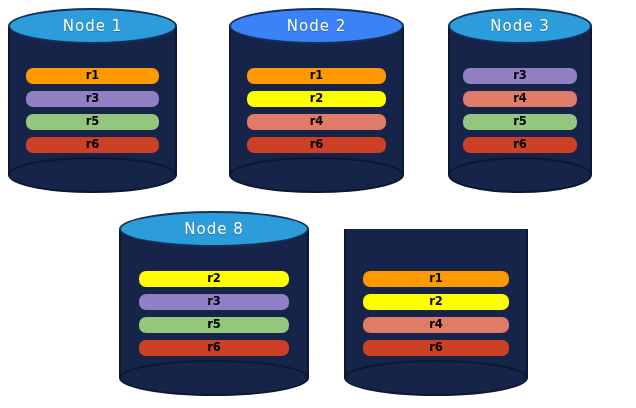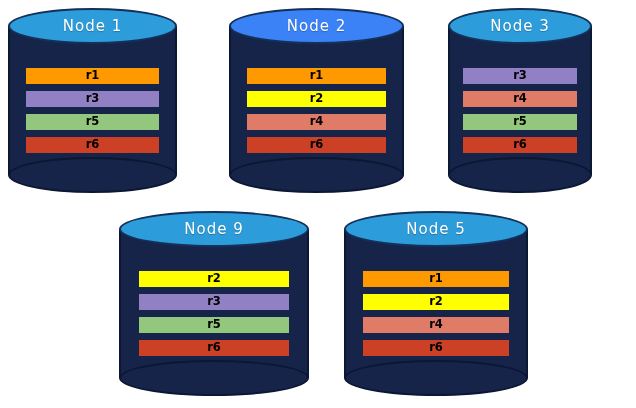--- a/index.html
+++ b/index.html
@@ -77,21 +77,21 @@
     width: 100%;
     display: flex;
     flex-direction: column;
     gap: 7px;
     align-items: center;
     z-index: 5;
   }
   .bar {
     width: 79%;
     height: 16px;
-    border-radius: 0;
+    border-radius: 7px;
     display: flex;
     align-items: center;
     justify-content: center;
     box-sizing: border-box;
   }
   .bar-label {
     font-size: 11.5px;
     font-weight: bold;
     color: #000000;
     line-height: 1;
@@ -161,43 +161,40 @@
         </div>
         <div class="bar" style="background: rgb(204, 65, 37);">
           <span class="bar-label" style="color: rgb(0, 0, 0);">r6</span>
         </div>
       </div>
     </div>
     <div class="node" style="left: 119px; top: 211px; width: 190px; height: 185px;">
       <div class="cyl-body" style="height: 149px; background: rgb(22, 36, 74);"></div>
       <div class="cyl-bottom" style="top: 149px; background: rgb(22, 36, 74);"></div>
       <div class="cyl-top" style="background: rgb(45, 156, 219);">
-        <span class="cyl-title" style="color: rgb(255, 255, 255);">Node  9</span>
+        <span class="cyl-title" style="color: rgb(255, 255, 255);">Node  8</span>
       </div>
       <div class="bars" style="top: 60px;">
         <div class="bar" style="background: rgb(255, 255, 0);">
           <span class="bar-label" style="color: rgb(0, 0, 0);">r2</span>
         </div>
         <div class="bar" style="background: rgb(145, 128, 196);">
           <span class="bar-label" style="color: rgb(0, 0, 0);">r3</span>
         </div>
         <div class="bar" style="background: rgb(147, 199, 125);">
           <span class="bar-label" style="color: rgb(0, 0, 0);">r5</span>
         </div>
         <div class="bar" style="background: rgb(204, 65, 37);">
           <span class="bar-label" style="color: rgb(0, 0, 0);">r6</span>
         </div>
       </div>
     </div>
     <div class="node" style="left: 344px; top: 211px; width: 184px; height: 185px;">
       <div class="cyl-body" style="height: 149px; background: rgb(22, 36, 74);"></div>
       <div class="cyl-bottom" style="top: 149px; background: rgb(22, 36, 74);"></div>
-      <div class="cyl-top" style="background: rgb(45, 156, 219);">
-        <span class="cyl-title" style="color: rgb(255, 255, 255);">Node  5</span>
-      </div>
       <div class="bars" style="top: 60px;">
         <div class="bar" style="background: rgb(255, 153, 0);">
           <span class="bar-label" style="color: rgb(0, 0, 0);">r1</span>
         </div>
         <div class="bar" style="background: rgb(255, 255, 0);">
           <span class="bar-label" style="color: rgb(0, 0, 0);">r2</span>
         </div>
         <div class="bar" style="background: rgb(224, 123, 104);">
           <span class="bar-label" style="color: rgb(0, 0, 0);">r4</span>
         </div>

